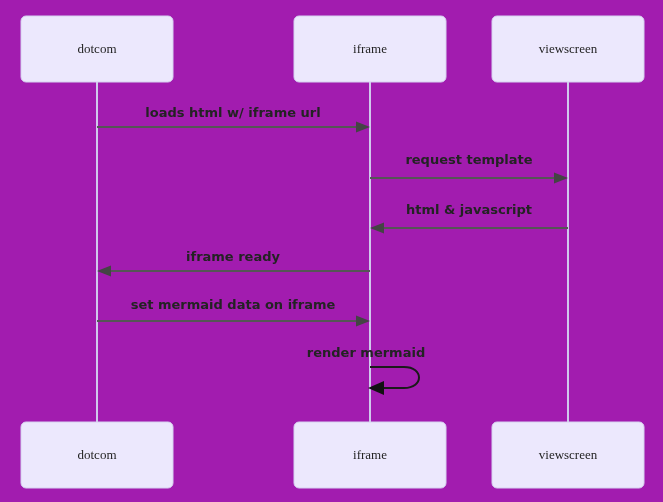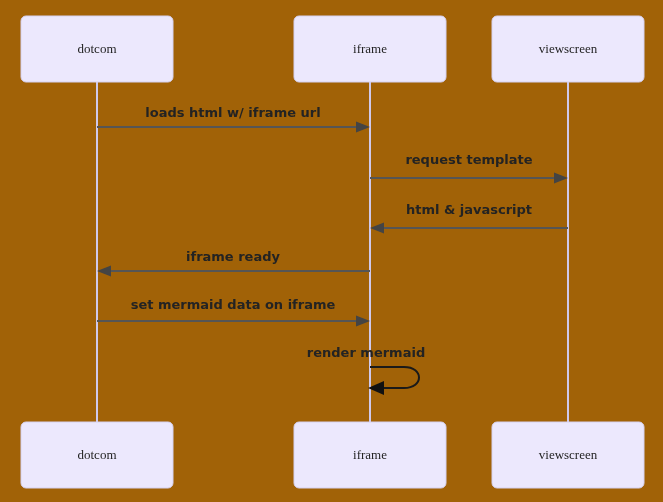--- a/index.html
+++ b/index.html
@@ -11,21 +11,21 @@
   body {
     width: 663px;
     height: 502px;
     font-family: "Liberation Sans", sans-serif;
     overflow: hidden;
   }
   #diagram-root {
     position: relative;
     width: 663px;
     height: 502px;
-    background: #a16207;
+    background: #a21caf;
   }
   svg#sequence-svg {
     position: absolute;
     left: 0;
     top: 0;
     width: 663px;
     height: 502px;
     display: block;
   }
   .actor-box {

